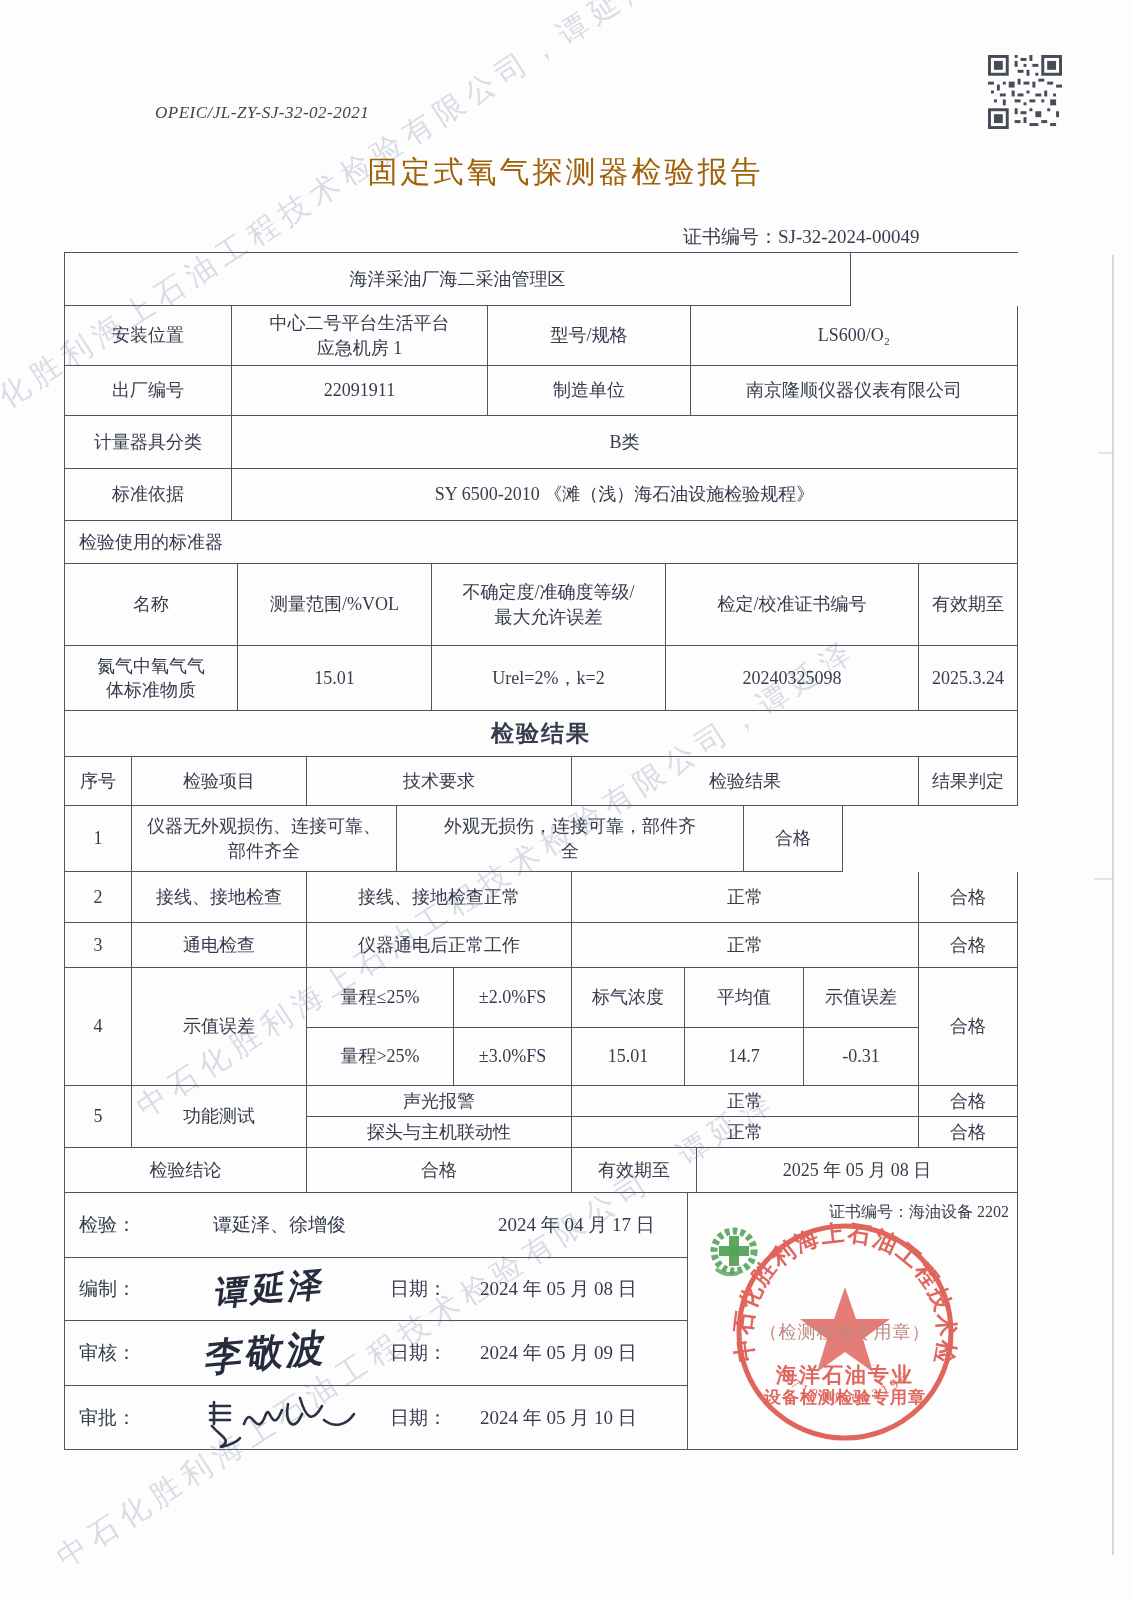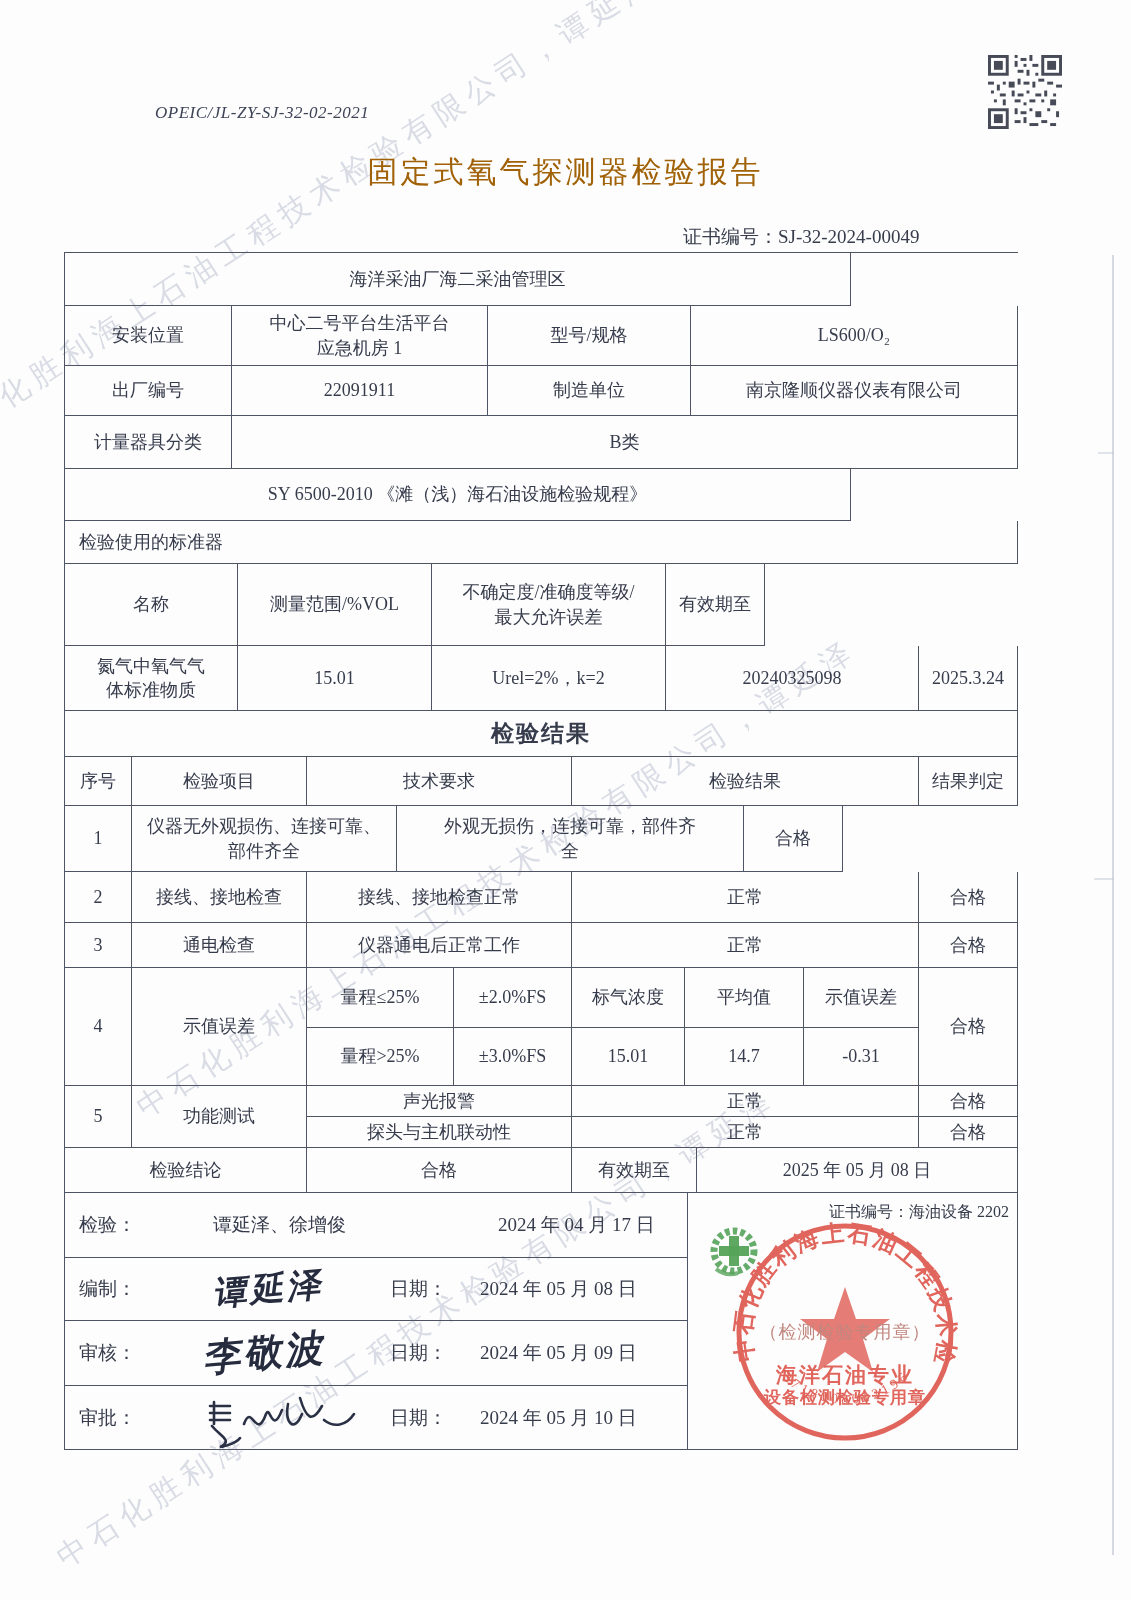--- a/index.html
+++ b/index.html
@@ -151,32 +151,34 @@
     <div class="cell" style="width:203px">制造单位</div>
     <div class="cell" style="width:327px">南京隆顺仪器仪表有限公司</div>
   </div>
 
   <div class="row" style="height:53px">
     <div class="cell" style="width:167px">计量器具分类</div>
     <div class="cell" style="width:786px">B类</div>
   </div>
 
   <div class="row" style="height:52px">
+    <div class="cell" style="width:167px">标准依据</div>
     <div class="cell" style="width:786px">SY 6500-2010 《滩（浅）海石油设施检验规程》</div>
   </div>
 
   <div class="row" style="height:43px">
     <div class="cell left" style="width:953px">检验使用的标准器</div>
   </div>
 
   <div class="row" style="height:82px">
     <div class="cell" style="width:173px">名称</div>
     <div class="cell" style="width:194px">测量范围/%VOL</div>
     <div class="cell" style="width:234px">不确定度/准确度等级/
 最大允许误差</div>
+    <div class="cell" style="width:253px">检定/校准证书编号</div>
     <div class="cell" style="width:99px">有效期至</div>
   </div>
 
   <div class="row" style="height:65px">
     <div class="cell" style="width:173px">氮气中氧气气
 体标准物质</div>
     <div class="cell" style="width:194px">15.01</div>
     <div class="cell" style="width:234px">Urel=2%，k=2</div>
     <div class="cell" style="width:253px">20240325098</div>
     <div class="cell" style="width:99px">2025.3.24</div>

